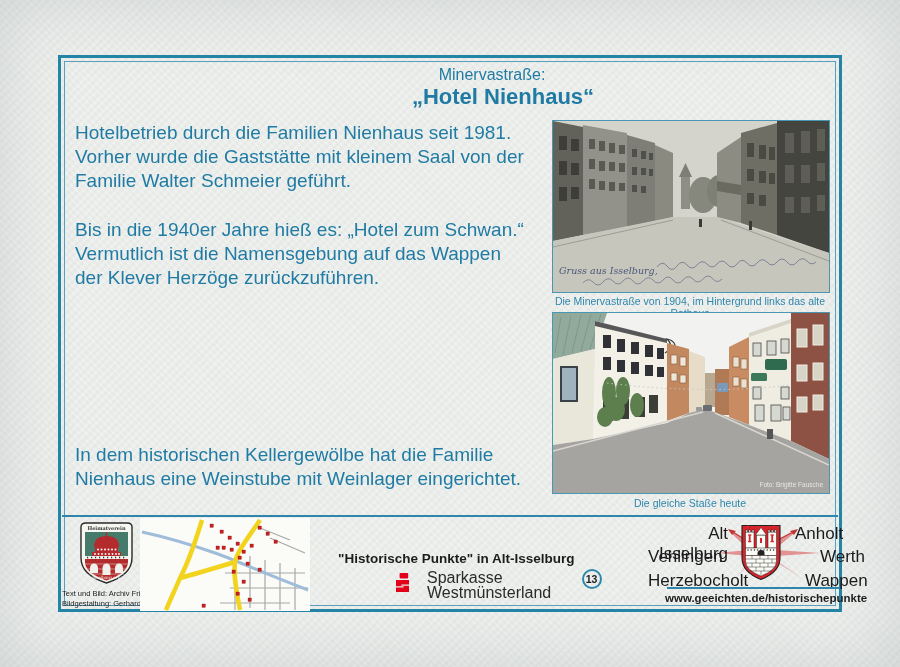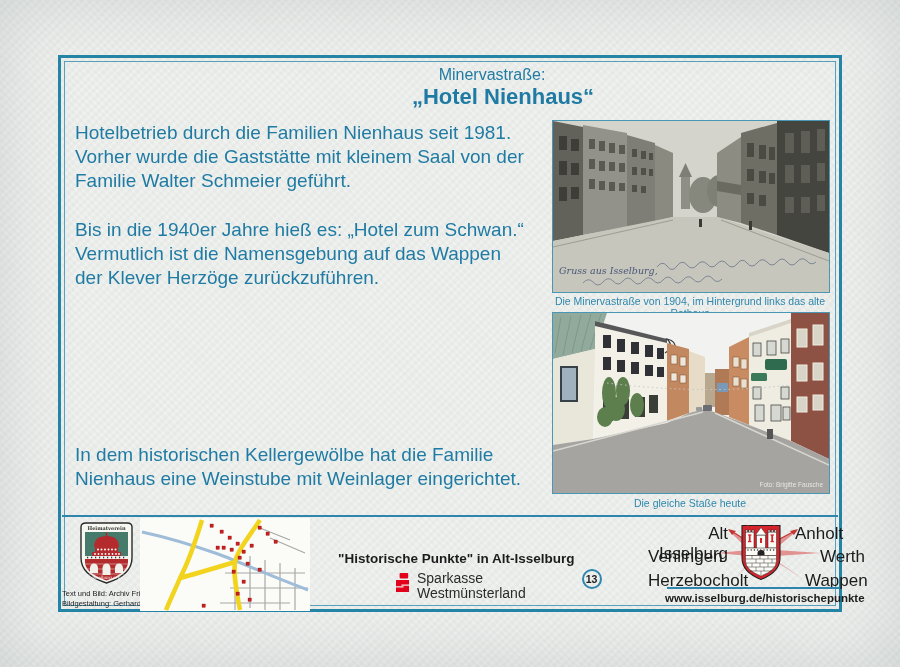--- a/index.html
+++ b/index.html
@@ -19,21 +19,21 @@
   .photo{left:552px;width:278px;border:1px solid #4a97b5;box-sizing:border-box;background:#fff;}
   .photo svg{display:block;}
   .caption{left:540px;width:300px;text-align:center;font-size:10.5px;color:#2e86ac;}
   .divider{left:62px;top:515px;width:776px;height:2px;background:#2e86ac;}
   .credits{left:62px;top:589px;font-size:7.5px;line-height:9.5px;color:#222;}
   .series{left:338px;top:528px;display:flex;align-items:center;gap:7px;}
   .series-title{font-size:13.5px;font-weight:bold;color:#1c1c1c;}
   .series-num{width:16px;height:16px;border:2px solid #2e86ac;border-radius:50%;
     font-size:10.5px;font-weight:bold;color:#1c1c1c;line-height:16px;text-align:center;margin-top:41px;}
   .sponsor{left:395px;top:571px;display:flex;}
-  .sponsor-text{margin-left:7px;font-size:14px;line-height:14.5px;color:#2b2b2b;}
+  .sponsor-text{margin-left:17px;font-size:16px;line-height:14.5px;color:#2b2b2b;}
   .dist{font-size:17px;color:#1b1b1b;}
   .url-line{left:667px;top:587px;width:172px;height:2px;background:#2e86ac;}
   .url{left:665px;top:592px;width:178px;text-align:center;font-size:11.5px;font-weight:bold;color:#1c1c1c;}
 </style>
 </head>
 <body>
 
 <div class="page">
 
   <div class="abs frame">
@@ -412,15 +412,15 @@
     </svg>
   </div>
   <div class="abs dist" style="left:655px;top:524px;width:73px;text-align:right">Alt Isselburg</div>
   <div class="abs dist" style="left:795px;top:524px">Anholt</div>
   <div class="abs dist" style="left:648px;top:547px;width:68px;text-align:right">Vehlingen</div>
   <div class="abs dist" style="left:820px;top:547px">Werth</div>
   <div class="abs dist" style="left:648px;top:571px;width:87px;text-align:right">Herzebocholt</div>
   <div class="abs dist" style="left:805px;top:571px">Wappen</div>
 
   <div class="abs url-line"></div>
-  <div class="abs url">www.isselburg.de/historischepunkte</div>
+  <div class="abs url">www.geeichten.de/historischepunkte</div>
 
 </div>
 
 </body></html>

